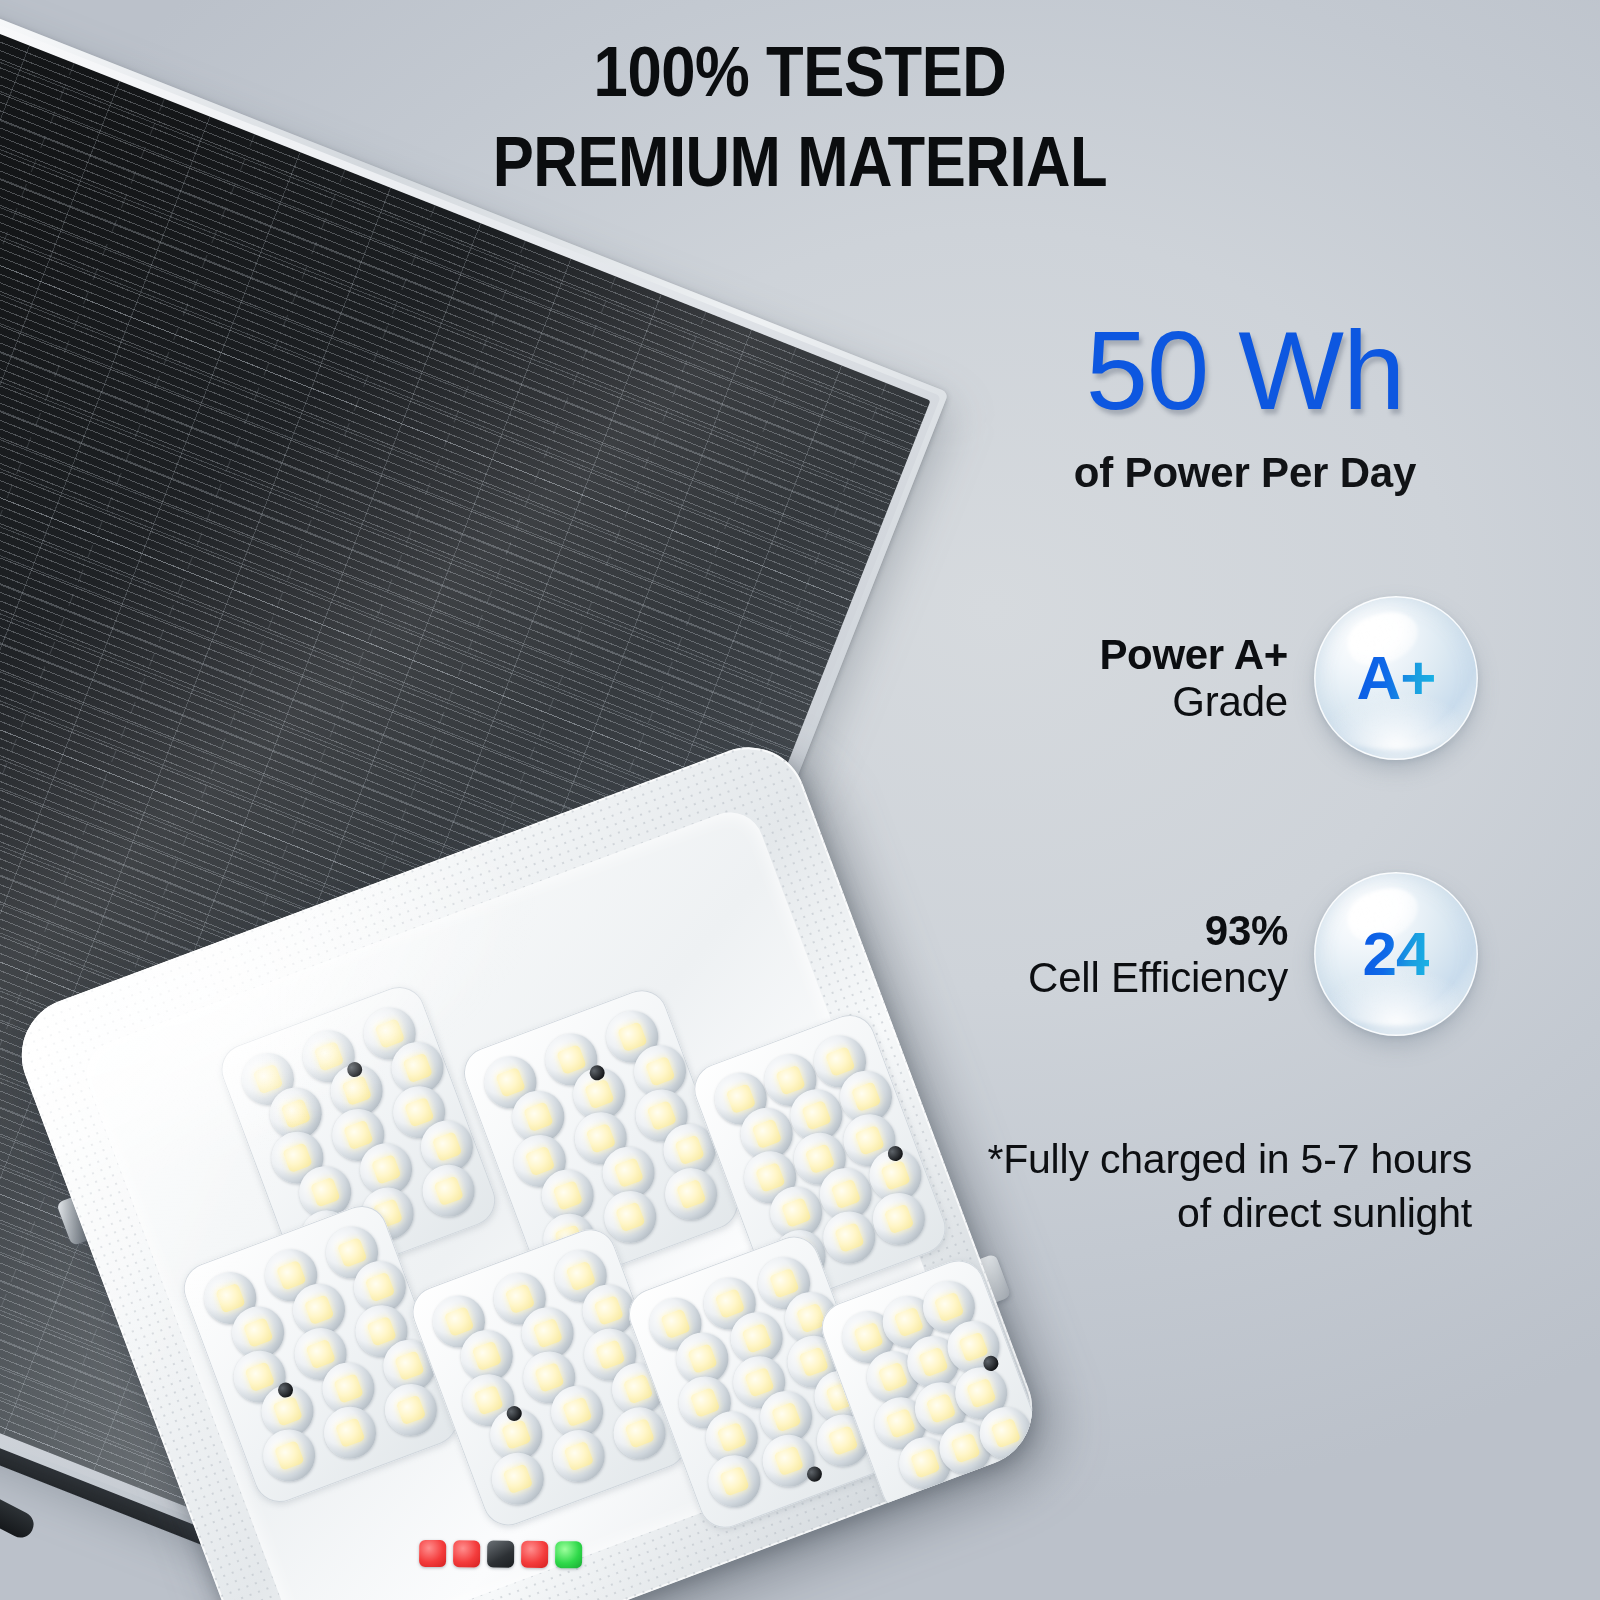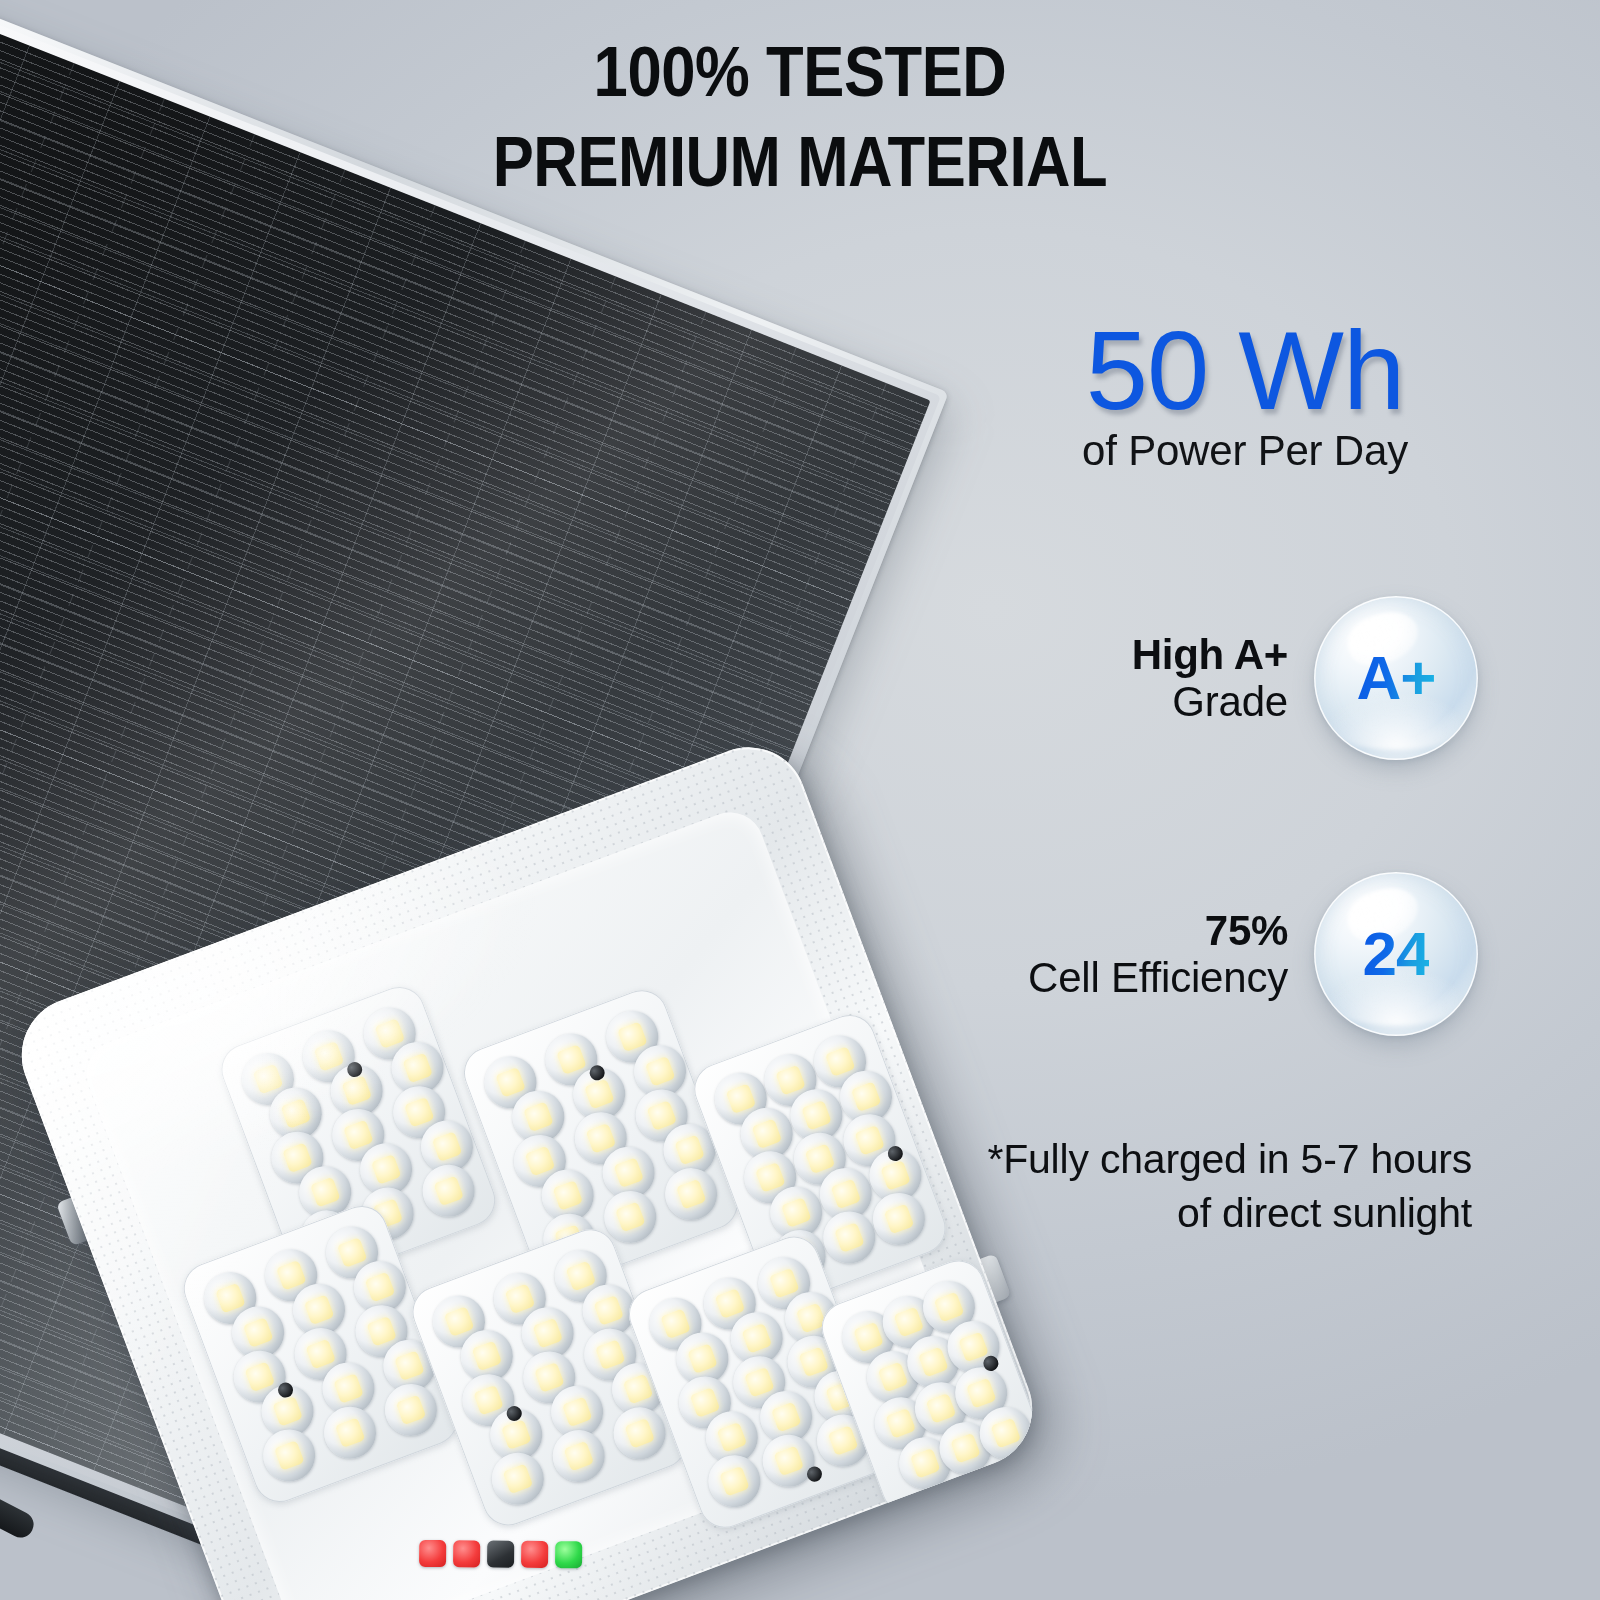--- a/index.html
+++ b/index.html
@@ -268,22 +268,23 @@
   }
   .stat-wh .big {
     font-size: 112px;
     font-weight: 400;
     color: #0d57e0;
     letter-spacing: -1px;
     line-height: 1;
     text-shadow: 3px 5px 4px rgba(110,120,135,0.45);
   }
   .stat-wh .sub {
+    margin-top: 22px;
     font-size: 42px;
-    font-weight: 400;
+    font-weight: 700;
     color: #111316;
     letter-spacing: -0.2px;
   }
 
   .feature-row {
     position: absolute;
     display: flex;
     align-items: center;
     gap: 26px;
   }
@@ -539,31 +540,31 @@
   <div class="headline"><span>100% TESTED</span>
 <span>PREMIUM MATERIAL</span></div>
 
   <div class="stat-wh">
     <div class="big">50 Wh</div>
     <div class="sub">of Power Per Day</div>
   </div>
 
   <div class="feature-row" style="right:122px; top:596px;">
     <div class="feature-text">
-      <div class="l1">High A+</div>
+      <div class="l1">Power A+</div>
       <div class="l2">Grade</div>
     </div>
     <div class="droplet">
       <span class="droplet-label">A+</span>
     </div>
   </div>
 
   <div class="feature-row" style="right:122px; top:872px;">
     <div class="feature-text">
-      <div class="l1">75%</div>
+      <div class="l1">93%</div>
       <div class="l2">Cell Efficiency</div>
     </div>
     <div class="droplet">
       <span class="droplet-label">24</span>
     </div>
   </div>
 
   <div class="footnote">*Fully charged in 5-7 hours
 of direct sunlight</div>
 

